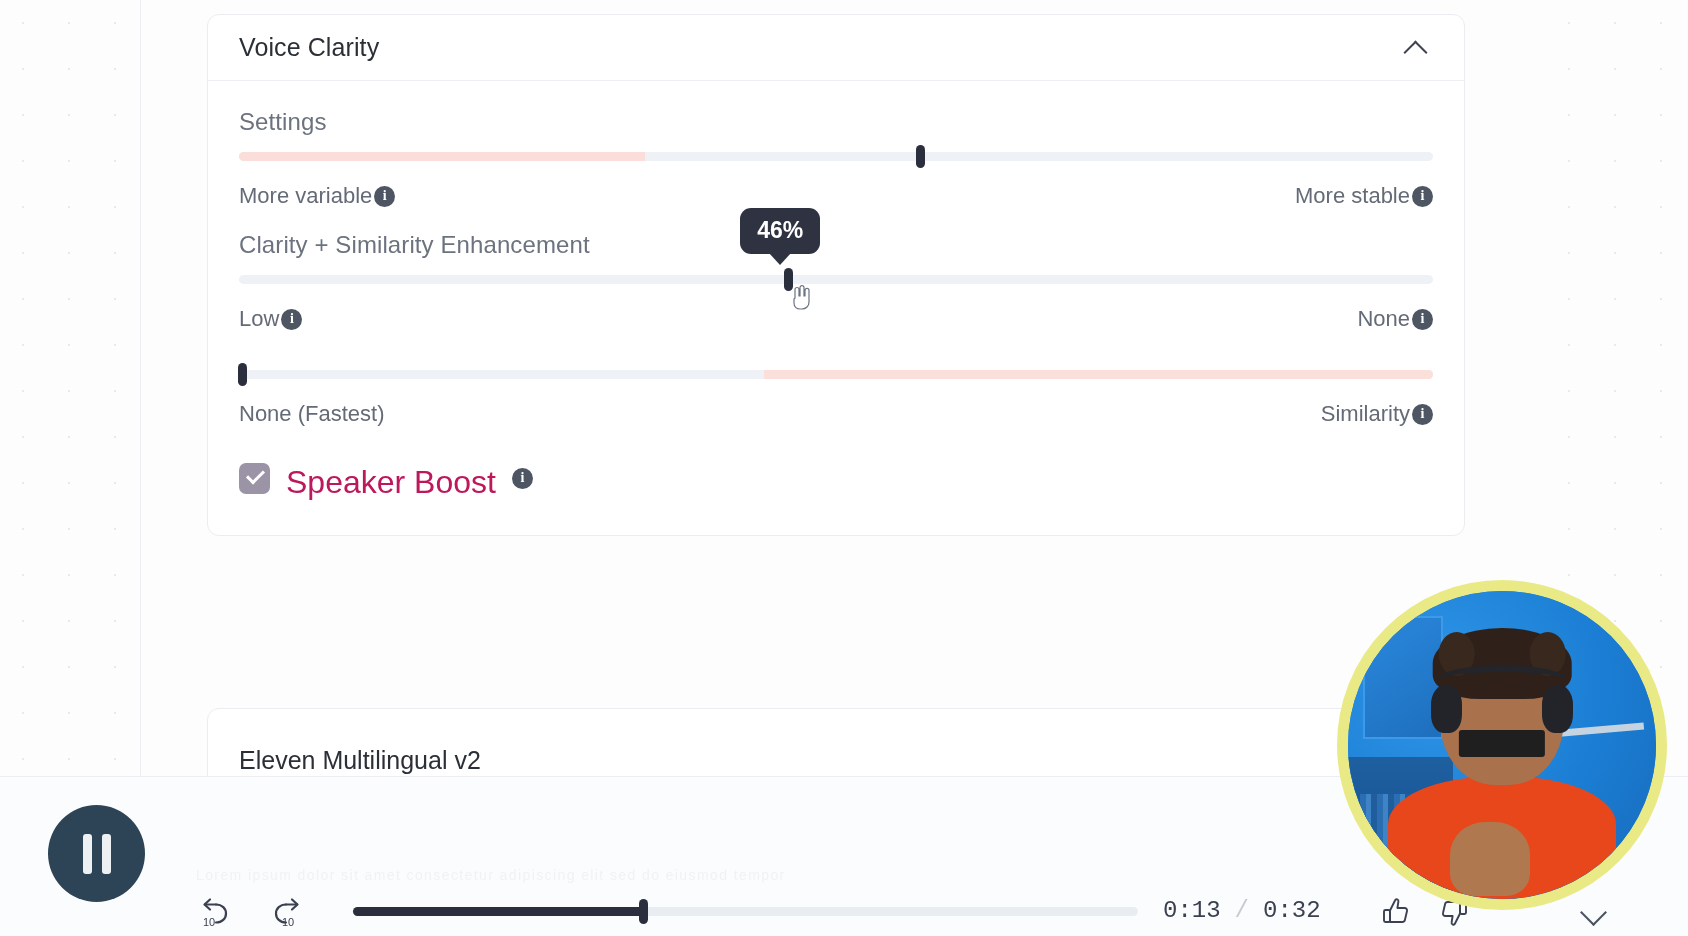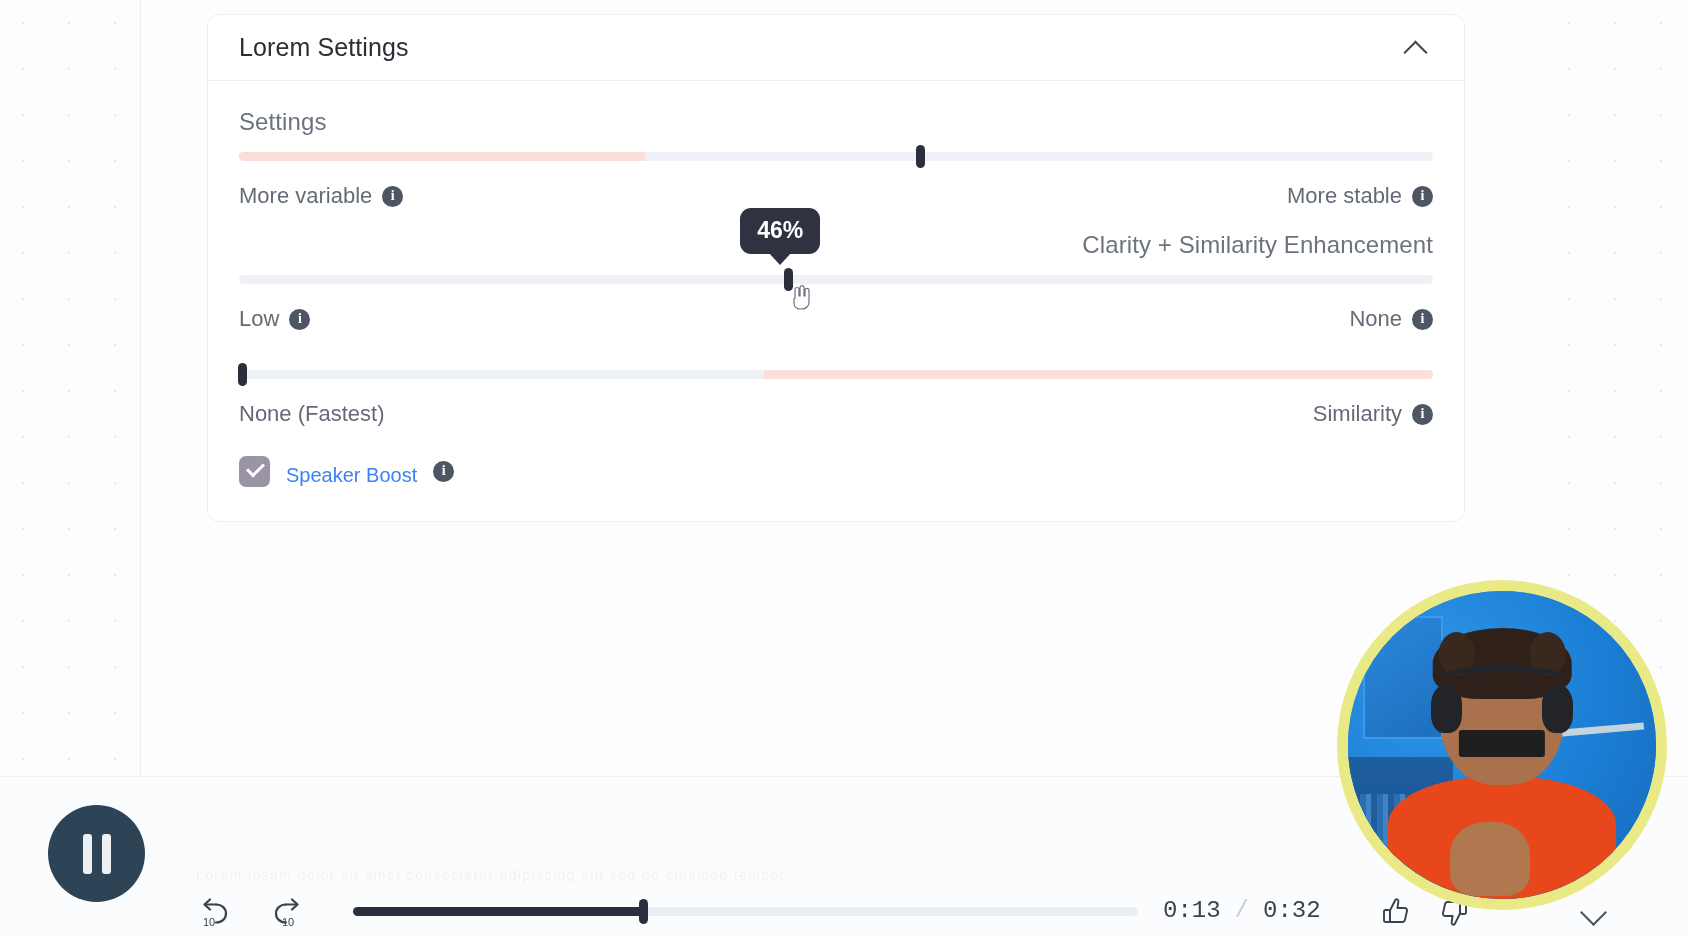--- a/index.html
+++ b/index.html
@@ -72,21 +72,21 @@
   .handle {
     position: absolute; top: 2px;
     width: 9px; height: 23px; border-radius: 5px;
     background: #2b2f3d; cursor: pointer;
   }
 
   .legend {
     display: flex; justify-content: space-between; align-items: center;
     margin-top: 14px;
   }
-  .legend-item { display: flex; align-items: center; gap: 10px; }
+  .legend-item { display: flex; align-items: center; gap: 2px; }
   .legend-text { font-size: 22px; color: #646b77; }
   .info {
     width: 21px; height: 21px; border-radius: 50%;
     background: #4e5563; color: #fff;
     font-size: 14px; font-weight: bold; font-family: "Liberation Serif", serif;
     display: flex; align-items: center; justify-content: center;
     cursor: pointer; flex: none;
   }
 
   .row-gap-1 { height: 22px; }
@@ -122,21 +122,21 @@
     width: 31px; height: 31px; border-radius: 7px;
     background: #9a94a6;
     position: relative; cursor: pointer; flex: none;
   }
   .cbox::after {
     content: ""; position: absolute;
     left: 8px; top: 7px; width: 14px; height: 7px;
     border-left: 3.4px solid #fff; border-bottom: 3.4px solid #fff;
     transform: rotate(-45deg);
   }
-  .cbox-label { font-size: 20px; color: #3b82f6; margin-top: 9px; }
+  .cbox-label { font-size: 32px; color: #be185d; margin-top: 9px; }
 
   .btn-default {
     margin-top: 30px;
     display: inline-flex; align-items: center; justify-content: center;
     height: 53px; padding: 0 27px;
     background: #e4e7ec; border: none; border-radius: 9px;
     font-family: "Liberation Sans", sans-serif;
     font-size: 24px; color: #4b5160; cursor: pointer;
   }
 
@@ -309,21 +309,21 @@
 <div id="root">
 
   <div class="gutter left"></div>
   <div class="gutter right"></div>
 
   <div class="page-col">
 
     <div class="card">
 
       <div class="card-header">
-        <div class="card-title">Lorem Settings</div>
+        <div class="card-title">Voice Clarity</div>
         <div class="chev-up"></div>
       </div>
 
       <div class="card-body">
 
         
         <div>
           <div class="slider-label">Settings</div>
           <div class="track-wrap">
             <div class="track">
@@ -339,21 +339,21 @@
             <div class="legend-item">
               <span class="legend-text">More stable</span>
               <span class="info">i</span>
             </div>
           </div>
         </div>
 
         <div class="row-gap-1"></div>
 
         
-        <div style="position:relative;text-align:right;">
+        <div style="position:relative;">
           <div class="slider-label">Clarity + Similarity Enhancement</div>
 
           <div class="tooltip" style="left:calc(46% - 48px); top:-23px;">46%</div>
 
           <div class="track-wrap">
             <div class="track">
               <div class="fill-left" style="width:0%"></div>
             </div>
             <div class="handle" style="left:calc(46% - 4px)"></div>
             <svg class="cursor-hand" style="left:calc(46% + 1px); top:18px;" viewBox="0 0 22 26">
@@ -397,20 +397,23 @@
         
         <div class="checkbox-row">
           <div class="cbox"></div>
           <span class="cbox-label">Speaker Boost</span>
           <span class="info">i</span>
         </div>
 
       </div>
     </div>
 
+    <div class="card2">
+      <div class="card2-title">Eleven Multilingual v2</div>
+    </div>
 
   </div>
 
   <div class="player">
 
     <button class="play-btn">
       <span class="bar"></span>
         <span class="bar"></span>
     </button>
 

